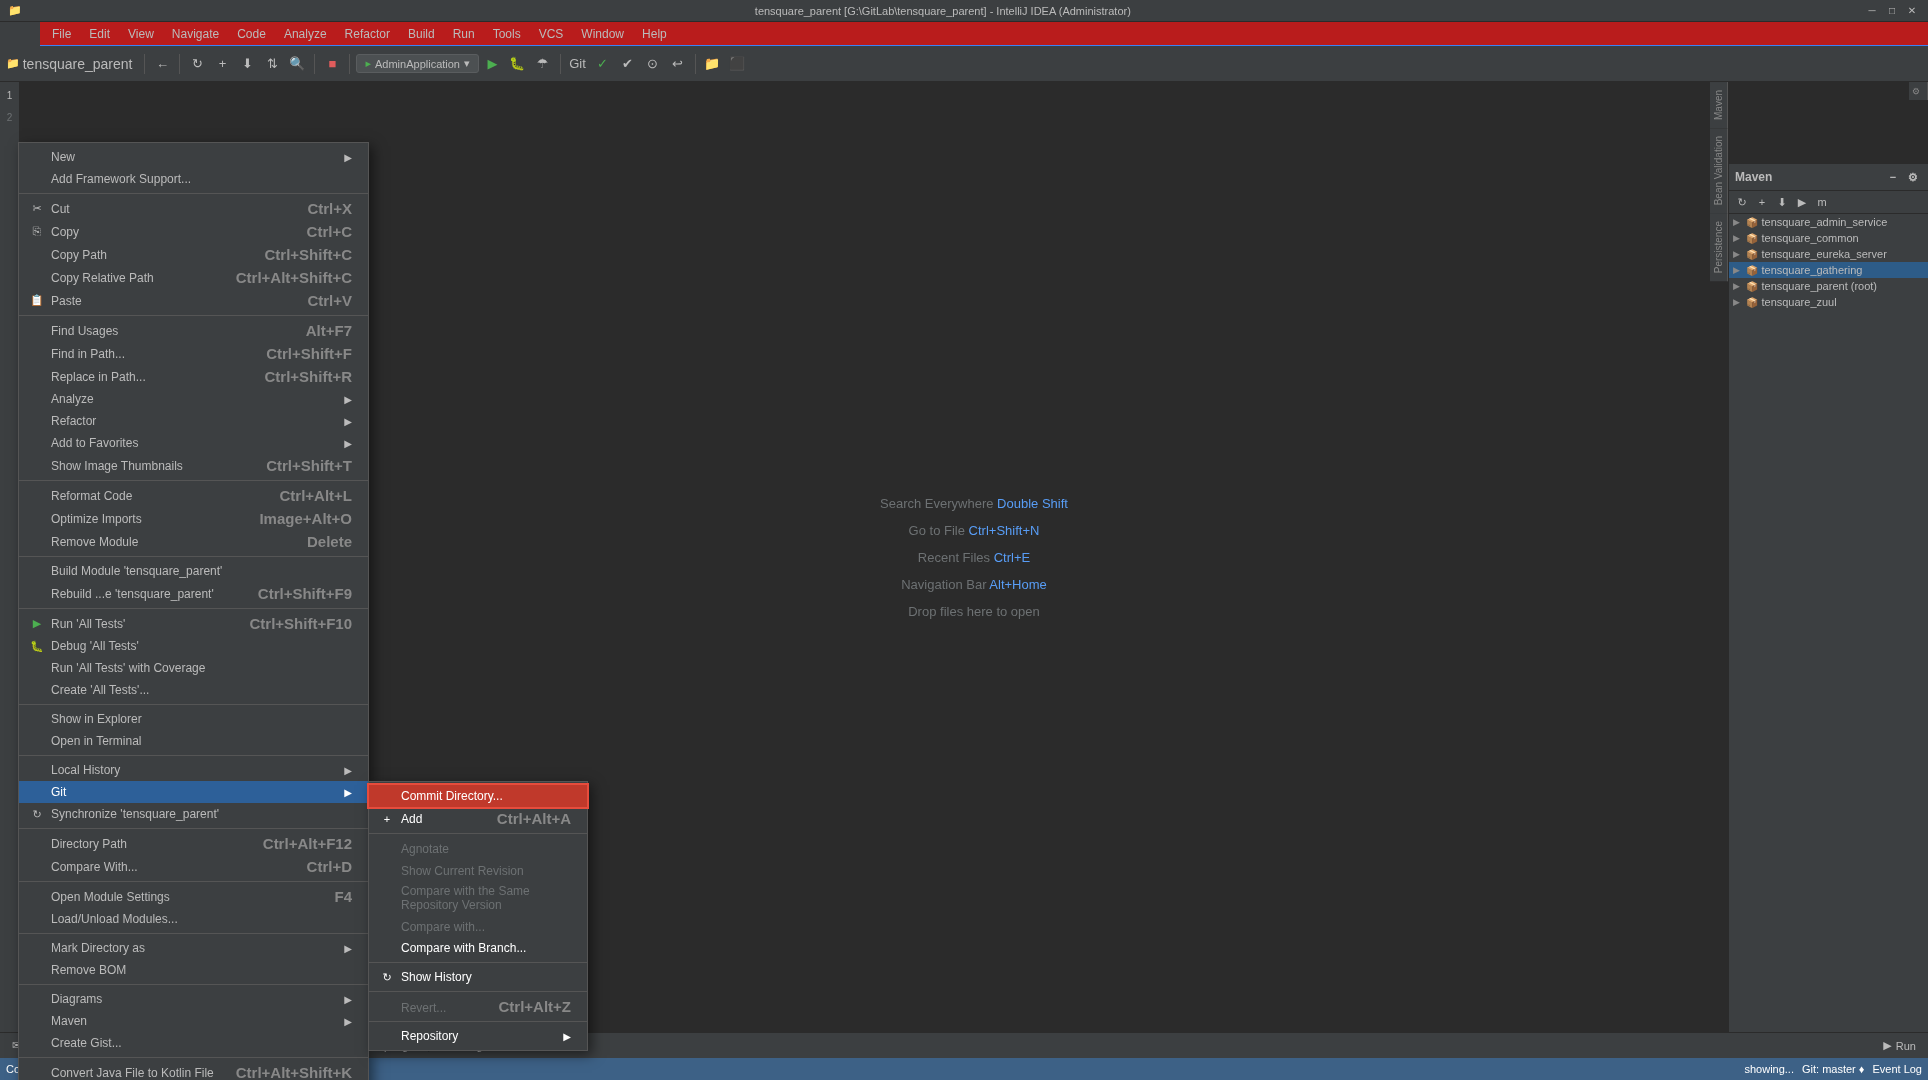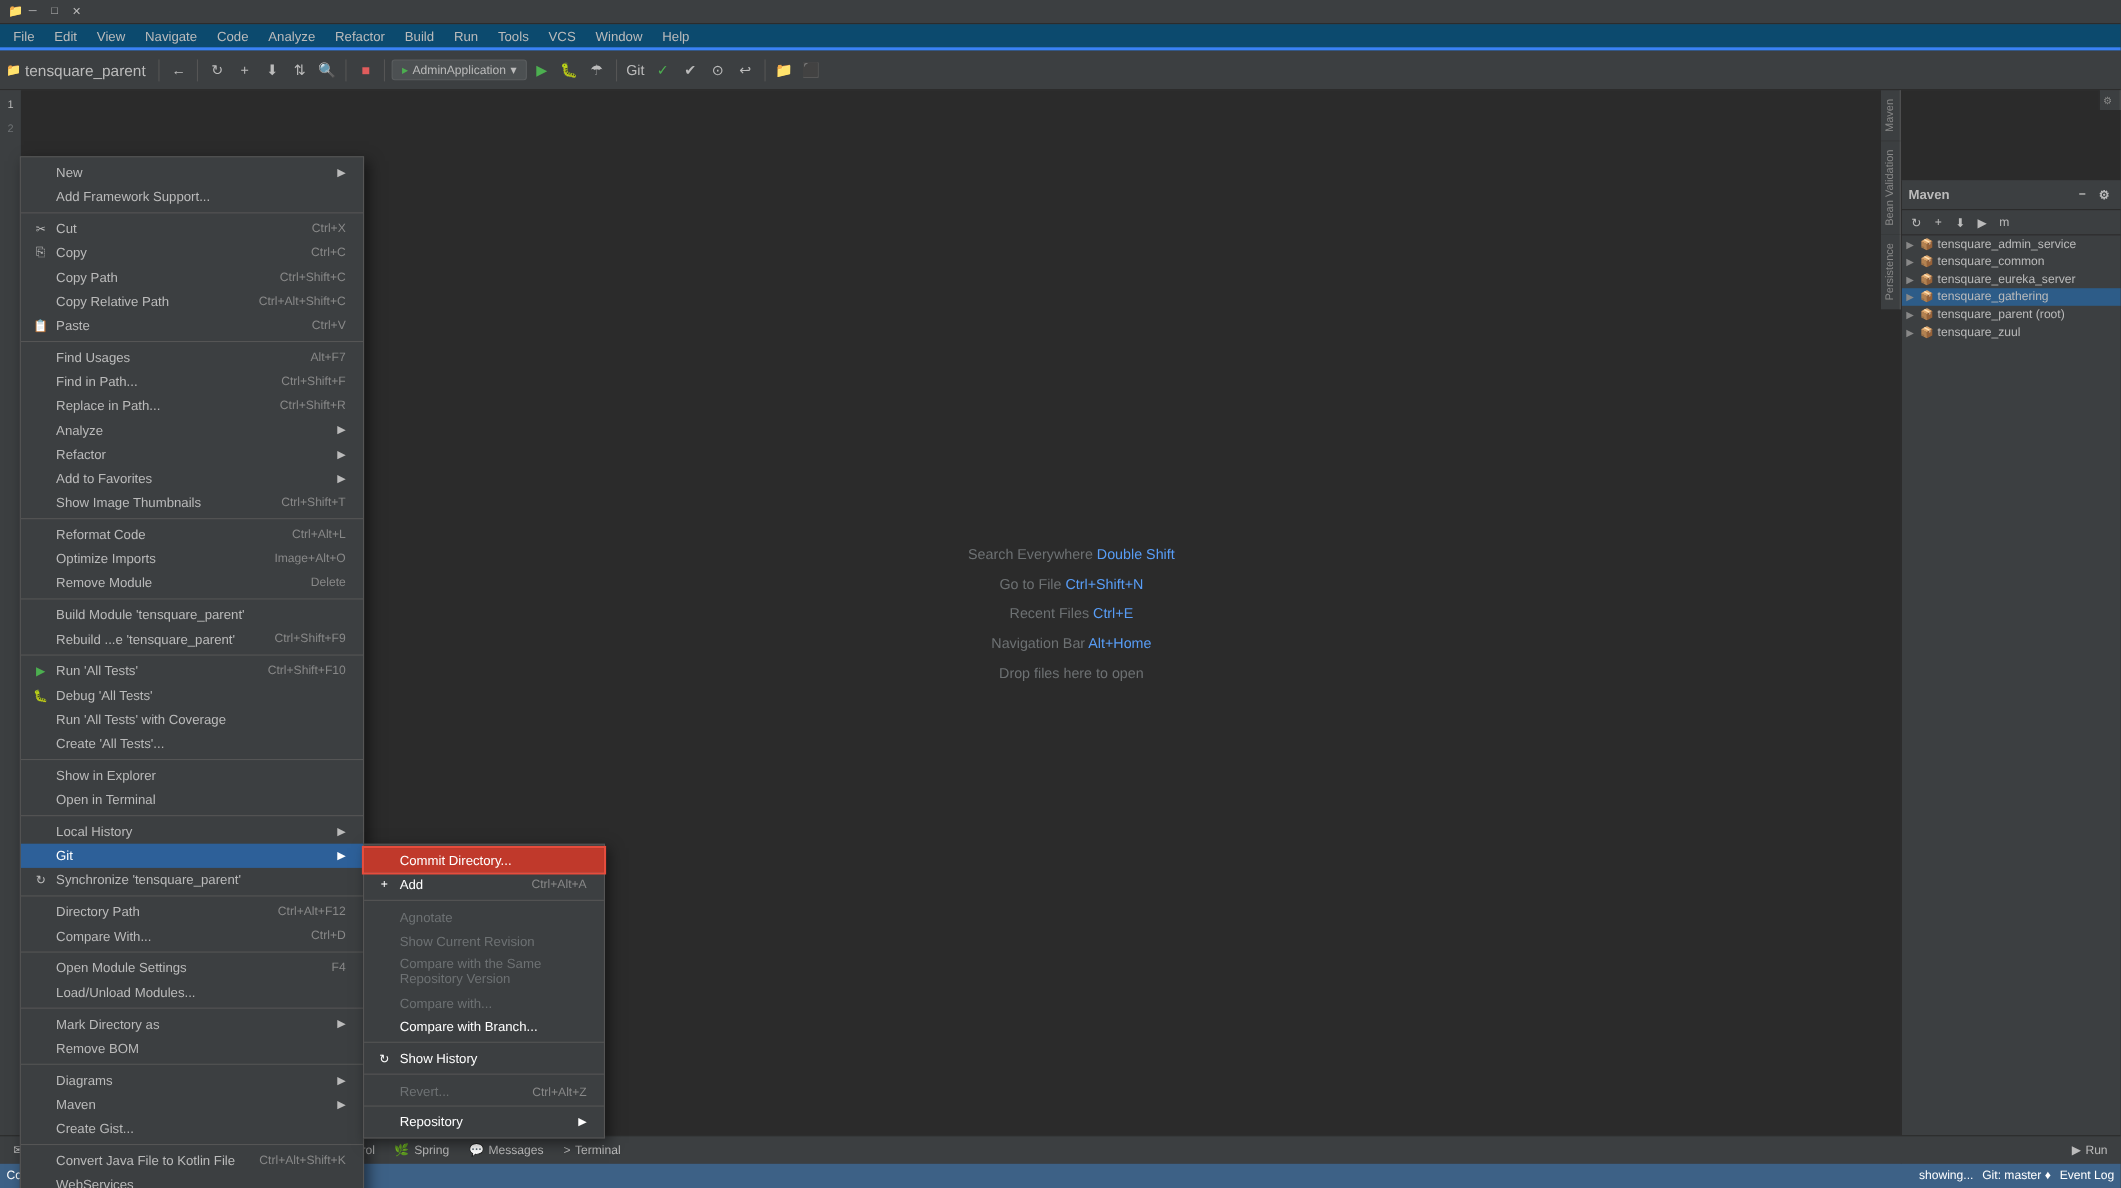--- a/index.html
+++ b/index.html
@@ -28,27 +28,28 @@
     .title-bar-title { flex: 1; text-align: center; }
     .title-bar-controls { display: flex; gap: 4px; }
     .title-bar-btn {
       width: 16px; height: 16px;
       display: flex; align-items: center; justify-content: center;
       font-size: 10px; cursor: pointer; color: #bbbbbb;
     }
 
     
     .menu-bar {
-      background: #0c4a6e;
+      background: #b91c1c;
       height: 24px;
       display: flex;
       align-items: center;
       padding: 0 4px;
-      border-bottom: 3px solid #3b82f6;
+      border-bottom: 1px solid #3b82f6;
       gap: 2px;
+      margin-left: 40px;
     }
     .menu-item {
       padding: 2px 8px;
       cursor: pointer;
       font-size: 12px;
       color: #bbbbbb;
       border-radius: 2px;
     }
 
     
@@ -124,23 +125,24 @@
       cursor: pointer;
       font-size: 12px;
       position: relative;
       min-height: 22px;
       gap: 6px;
     }
     .ctx-item.highlighted { background: #2d6099; color: #fff; }
     .ctx-item.disabled { color: #6d7173; cursor: default; align-items: flex-end; }
     .ctx-item .shortcut {
       margin-left: auto;
-      font-size: 11px;
+      font-size: 15px;
       color: #888;
       padding-left: 16px;
+      font-weight: bold;
     }
     .ctx-item .arrow {
       margin-left: auto;
       font-size: 10px;
     }
     .ctx-item .icon-area {
       width: 16px; display: flex; align-items: center; justify-content: center;
       font-size: 11px; flex-shrink: 0;
     }
     .ctx-separator {
@@ -288,20 +290,21 @@
       outline: 2px solid #e74c3c;
     }
 
     .ctx-item .run-icon { color: #4CAF50; font-size: 11px; }
   </style>
 </head>
 <body>
 
 <div class="title-bar">
   <span style="font-size:11px; color:#888;">📁</span>
+  <span class="title-bar-title">tensquare_parent [G:\GitLab\tensquare_parent] - IntelliJ IDEA (Administrator)</span>
   <div class="title-bar-controls">
     <div class="title-bar-btn">─</div>
     <div class="title-bar-btn">□</div>
     <div class="title-bar-btn">✕</div>
   </div>
 </div>
 
 <div class="menu-bar">
   <div class="menu-item">File</div>
   <div class="menu-item">Edit</div>

